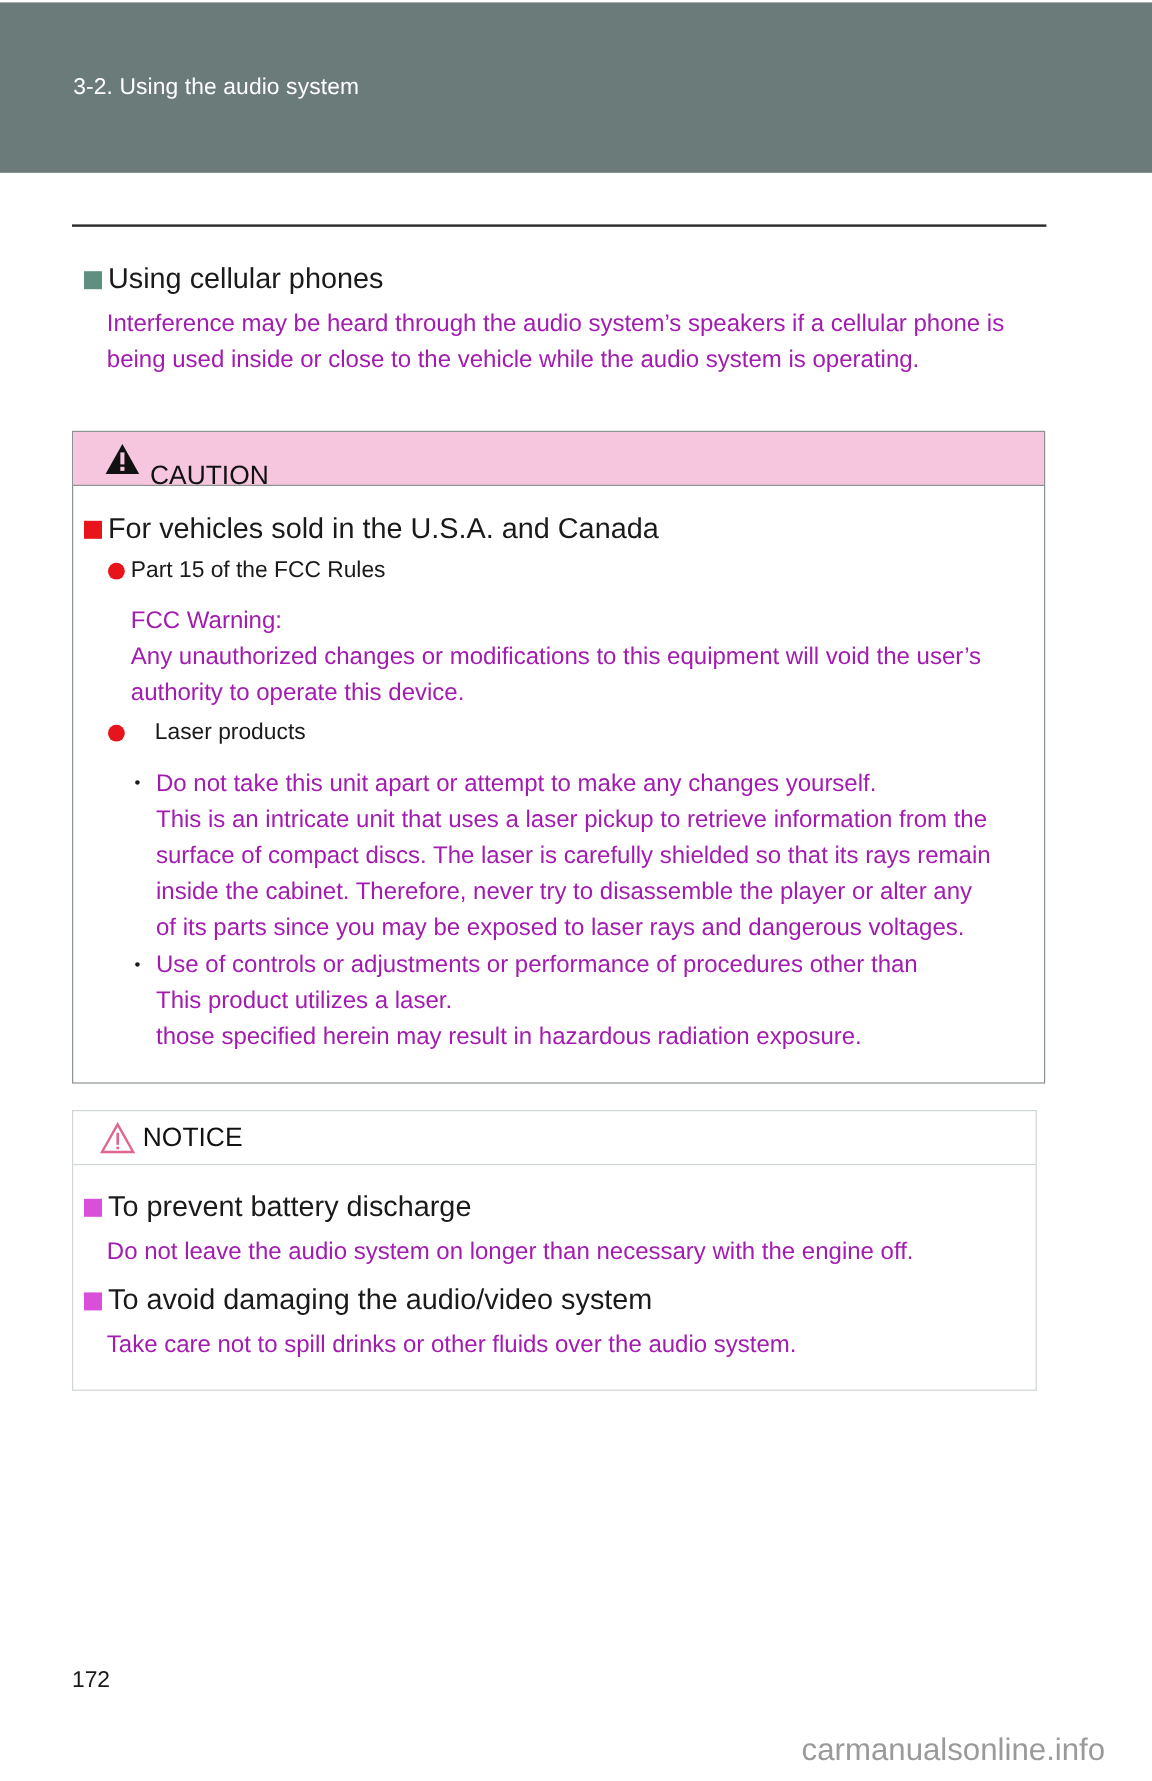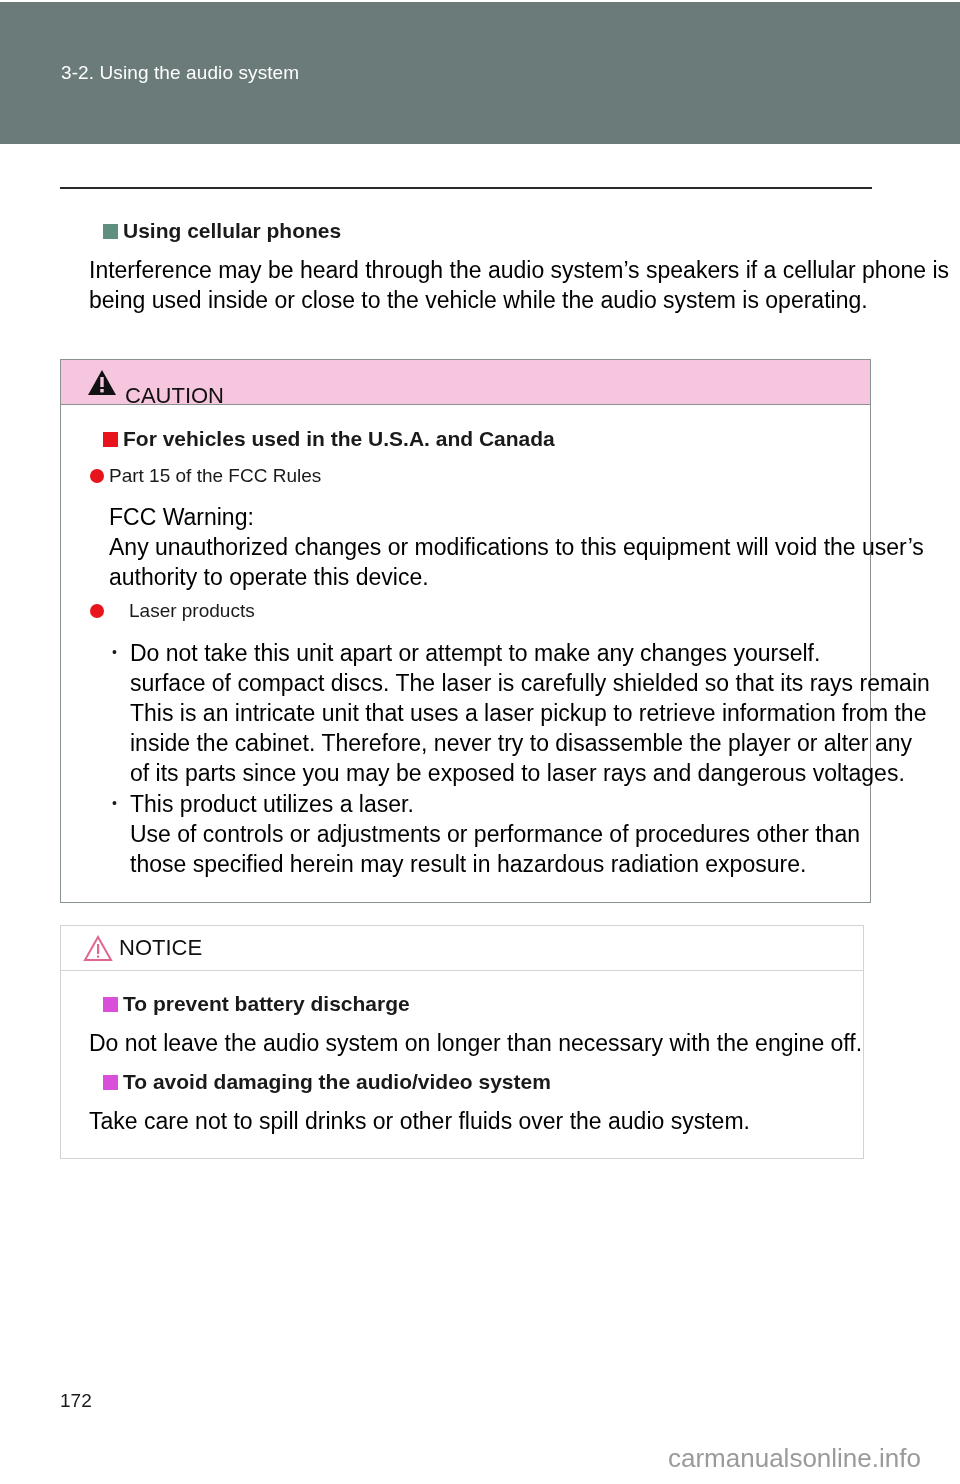--- a/index.html
+++ b/index.html
@@ -12,27 +12,27 @@
       background: #6b7b7a;
     }
     .header-title {
       position: absolute; left: 61px; top: 60px; font-size: 19px; color: #ffffff;
       letter-spacing: 0.1px;
     }
     .rule {
       position: absolute; left: 60px; top: 187px; width: 812px; height: 2px; background: #2a2a2a;
     }
     .sec-head {
-      position: absolute; font-size: 21px; font-weight: bold; display: flex; align-items: center; margin-left: 33px;
+      position: absolute; font-size: 24px; font-weight: normal; display: flex; align-items: center;
     }
     .sq {
       display: inline-block; width: 15px; height: 15px; margin-right: 5px;
     }
     .para {
-      position: absolute; font-size: 23px; line-height: 30px; color: #000000;
+      position: absolute; font-size: 20px; line-height: 30px; color: #a21caf;
     }
     .caution-box {
       position: absolute; left: 60px; top: 359px; width: 811px; height: 544px;
       border: 1px solid #8a9392; box-sizing: border-box;
     }
     .caution-head {
       height: 45px; background: #f6c6de; border-bottom: 1px solid #8a9392;
       display: flex; align-items: center; padding-left: 26px; box-sizing: border-box;
     }
     .caution-head .label { font-size: 22px; margin-left: 8px; color: #111; margin-top: 28px; }
@@ -78,51 +78,51 @@
       <polygon points="15,1 29,26 1,26" fill="#111"></polygon>
       <rect x="13.3" y="8" width="3.4" height="10" fill="#f6c6de"></rect>
       <rect x="13.3" y="20" width="3.4" height="3.4" fill="#f6c6de"></rect>
     </svg>
     <span class="label">CAUTION</span>
   </div>
 </div>
 
 <div class="sec-head" style="left:70px; top:427px;">
   <span class="sq" style="background:#e8141b;"></span>
-  <span>For vehicles used in the U.S.A. and Canada</span>
+  <span>For vehicles sold in the U.S.A. and Canada</span>
 </div>
 
 <div class="bullet-row" style="left:90px; top:465px;">
   <span class="dot"></span>
   <span>Part 15 of the FCC Rules</span>
 </div>
 <div class="para" style="left:109px; top:502px;">
   <div>FCC Warning:</div>
   <div>Any unauthorized changes or modifications to this equipment will void the user’s</div>
   <div>authority to operate this device.</div>
 </div>
 
 <div class="bullet-row" style="left:90px; top:600px;gap:20px;">
   <span class="dot"></span>
   <span>Laser products</span>
 </div>
 
 <span class="small-dot" style="left:112px; top:644px;">•</span>
 <div class="para" style="left:130px; top:638px;">
   <div>Do not take this unit apart or attempt to make any changes yourself.</div>
+  <div>This is an intricate unit that uses a laser pickup to retrieve information from the</div>
   <div>surface of compact discs. The laser is carefully shielded so that its rays remain</div>
-  <div>This is an intricate unit that uses a laser pickup to retrieve information from the</div>
   <div>inside the cabinet. Therefore, never try to disassemble the player or alter any</div>
   <div>of its parts since you may be exposed to laser rays and dangerous voltages.</div>
 </div>
 
 <span class="small-dot" style="left:112px; top:795px;">•</span>
 <div class="para" style="left:130px; top:789px;">
+  <div>Use of controls or adjustments or performance of procedures other than</div>
   <div>This product utilizes a laser.</div>
-  <div>Use of controls or adjustments or performance of procedures other than</div>
   <div>those specified herein may result in hazardous radiation exposure.</div>
 </div>
 
 <div class="notice-box">
   <div class="notice-head">
     <svg width="30" height="27" viewBox="0 0 30 27">
       <polygon points="15,2 28,25 2,25" fill="none" stroke="#e0668f" stroke-width="2"></polygon>
       <rect x="14" y="9" width="2.2" height="10" fill="#e0668f"></rect>
       <rect x="14" y="20.5" width="2.2" height="2.2" fill="#e0668f"></rect>
     </svg>

